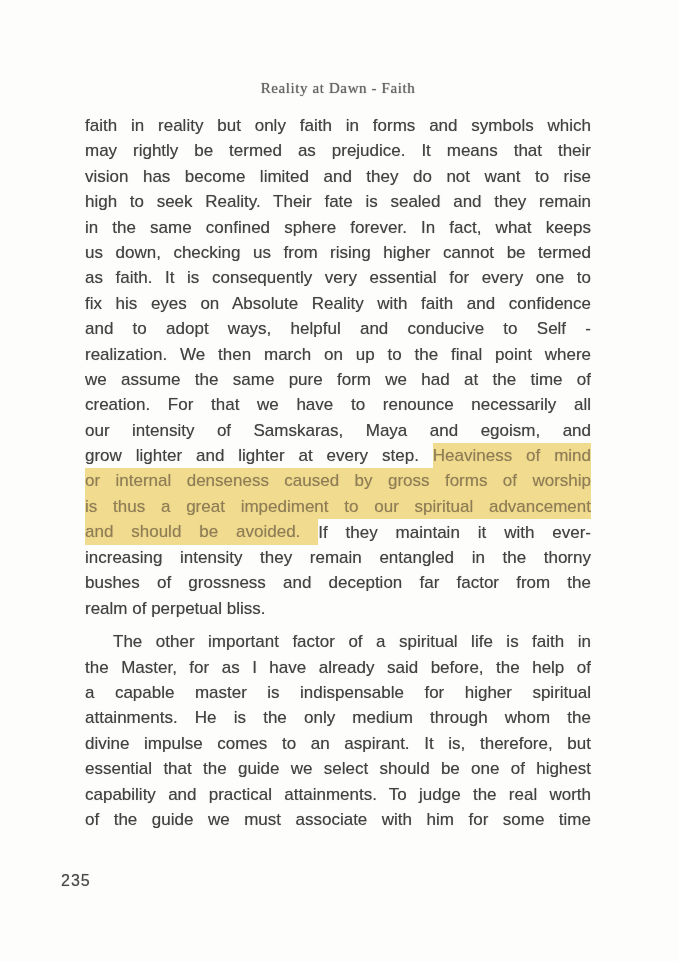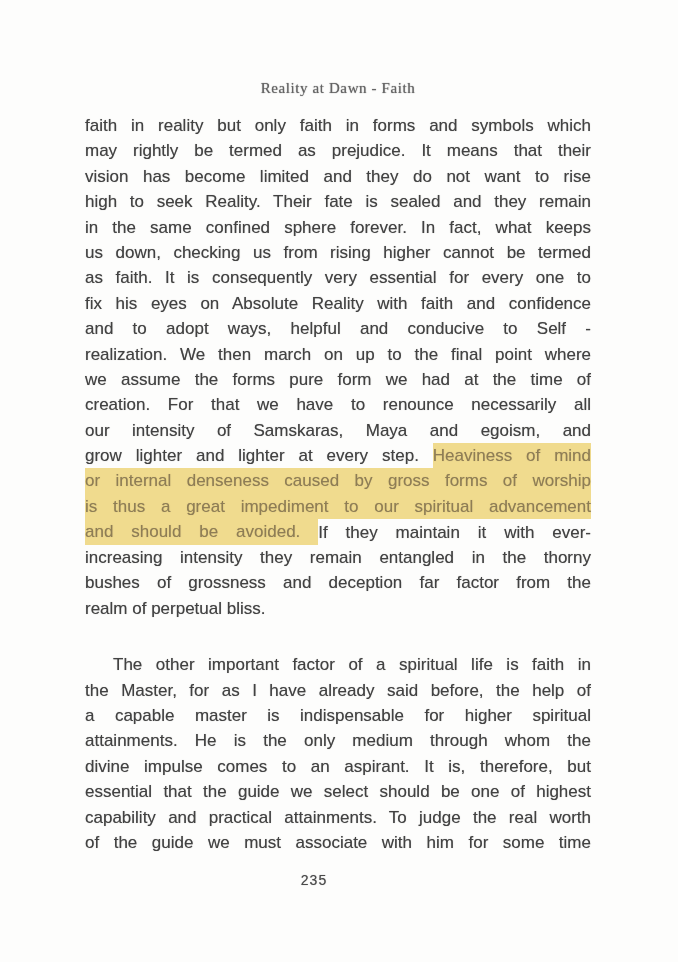--- a/index.html
+++ b/index.html
@@ -27,34 +27,34 @@
     line-height:25.4px;
     color:#424242;
     text-shadow:0 0 0.8px rgba(66,66,66,0.55);
   }
   .line {
     text-align:justify;
     text-align-last:justify;
     white-space:normal;
   }
   .line.endpara { text-align-last:left; }
-  .para2 { margin-top:31px; }
+  .para2 { margin-top:8px; }
   .indent { text-indent:28px; }
   .hl {
     background-color:#f0db8e;
     color:#8e7d55;
     padding:3.3px 0;
     text-shadow:0 0 0.8px rgba(142,125,85,0.5);
     margin-top:36px;
   }
   .pagenum {
     position:absolute;
     top:872px; left:85px; width:506px;
-    text-align:center;
-    font-size:14px;
+    text-align:left;
+    font-size:16px;
     color:#4a4a4a;
     letter-spacing:1px;
     transform:translateX(-24px);
     text-shadow:0 0 0.9px rgba(74,74,74,0.6);
   }
 </style>
 </head>
 <body>
 
 <div class="page">
@@ -67,21 +67,21 @@
       <div class="line">faith in reality but only faith in forms and symbols which</div>
       <div class="line">may rightly be termed as prejudice. It means that their</div>
       <div class="line">vision has become limited and they do not want to rise</div>
       <div class="line">high to seek Reality. Their fate is sealed and they remain</div>
       <div class="line">in the same confined sphere forever. In fact, what keeps</div>
       <div class="line">us down, checking us from rising higher cannot be termed</div>
       <div class="line">as faith. It is consequently very essential for every one to</div>
       <div class="line">fix his eyes on Absolute Reality with faith and confidence</div>
       <div class="line">and to adopt ways, helpful and conducive to Self -</div>
       <div class="line">realization. We then march on up to the final point where</div>
-      <div class="line">we assume the forms pure form we had at the time of</div>
+      <div class="line">we assume the same pure form we had at the time of</div>
       <div class="line">creation. For that we have to renounce necessarily all</div>
       <div class="line">our intensity of Samskaras, Maya and egoism, and</div>
       <div class="line"><span>grow lighter and lighter at every step. </span><span class="hl">Heaviness of mind</span></div>
       <div class="line"><span class="hl">or internal denseness caused by gross forms of worship</span></div>
       <div class="line"><span class="hl">is thus a great impediment to our spiritual advancement</span></div>
       <div class="line"><span class="hl">and should be avoided. </span><span>If they maintain it with ever-</span></div>
       <div class="line">increasing intensity they remain entangled in the thorny</div>
       <div class="line">bushes of grossness and deception far factor from the</div>
       <div class="line endpara">realm of perpetual bliss.</div>
     </div>

